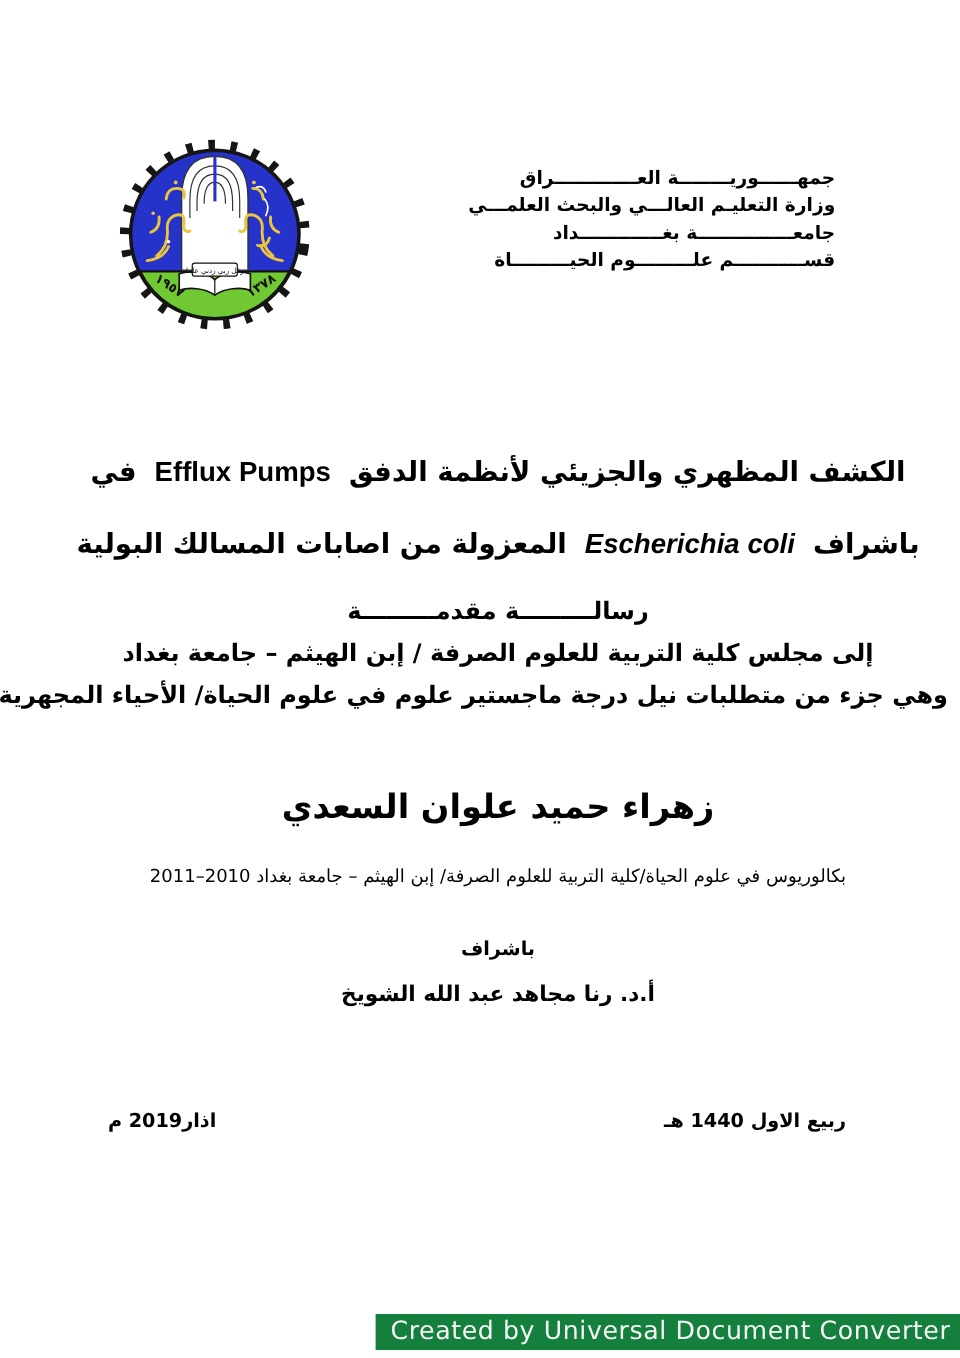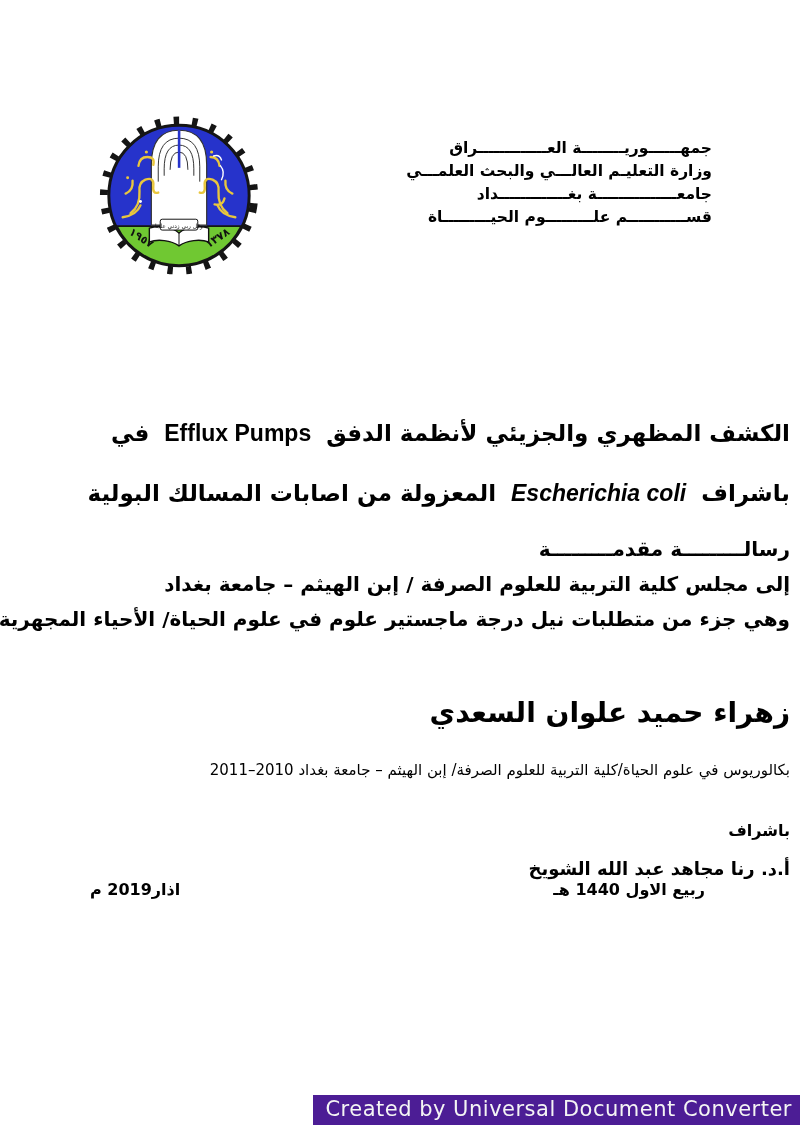--- a/index.html
+++ b/index.html
@@ -7,47 +7,47 @@
     position:relative;
     width:800px;height:1132px;
     background:#ffffff;
     overflow:hidden;
     font-family:"DejaVu Sans","Liberation Sans",sans-serif;
     color:#000;
   }
   .abs{position:absolute;}
   
   .gov-header{
-    top:137px; right:88px;
+    top:137px; right:104px;
     text-align:right;
     font-size:15.5px; font-weight:bold;
     line-height:23px; white-space:nowrap;
     direction:rtl;
   }
   
   .logo{ top:109px; left:95px; width:168px; height:173px; }
   
-  .center-col{ left:40px; right:10px; text-align:right; direction:rtl; white-space:nowrap;margin-top:40px; }
+  .center-col{ left:40px; right:10px; text-align:center; direction:rtl; white-space:nowrap; }
   .title-line{ font-size:23px; font-weight:bold; line-height:34px; }
   .t1{ top:376px; }
   .t2{ top:436px; }
   .latin{ font-family:"Liberation Sans","DejaVu Sans",sans-serif; font-weight:bold; margin:0 7px; direction:ltr; unicode-bidi:embed; }
   .latin.italic{ font-style:italic; }
   .sub-line{ font-size:20px; font-weight:bold; line-height:26px; }
   .s1{ top:496px; }
   .s2{ top:531px; }
   .s3{ top:566px; }
   .by-label{ top:619px; font-size:14px; font-weight:bold; }
   .author{ top:656px; font-size:28px; font-weight:bold; }
   .qualification{ top:721px; font-size:15px; font-weight:normal; }
   .supervision-label{ top:781px; font-size:16px; font-weight:bold; }
   .supervisor{ top:818px; font-size:18px; font-weight:bold; }
   
   .dates-row{
-    top:880px; left:90px; right:95px;
+    top:924px; left:90px; right:95px;
     display:flex; justify-content:space-between; align-items:baseline;
     font-size:16px; font-weight:bold;
   }
   .date-item{ direction:rtl; white-space:nowrap; }
   
   .watermark{
     top:1095px; right:0;
     height:30px; line-height:29px;
     padding:0 8px 0 12px;
     font-size:21px;
@@ -131,15 +131,15 @@
   <div class="abs center-col qualification">بكالوريوس في علوم الحياة/كلية التربية للعلوم الصرفة/ إبن الهيثم – جامعة بغداد 2010–2011</div>
 
   <div class="abs center-col supervision-label">باشراف</div>
   <div class="abs center-col supervisor">أ.د. رنا مجاهد عبد الله الشويخ</div>
 
   <div class="abs dates-row">
     <div class="date-item">اذار2019 م</div>
     <div class="date-item">ربيع الاول 1440 هـ</div>
   </div>
 
-  <div class="abs watermark" id="wm" style="background: #4c1d95; color: rgb(244, 244, 244);">Created by Universal Document Converter</div>
+  <div class="abs watermark" id="wm" style="background: #15803d; color: rgb(244, 244, 244);">Created by Universal Document Converter</div>
 
 </div>
 
 </body></html>

